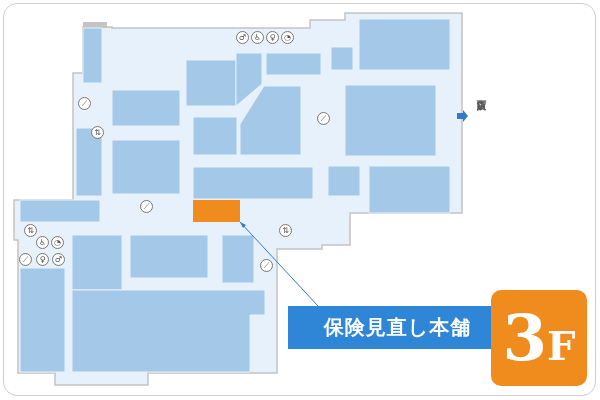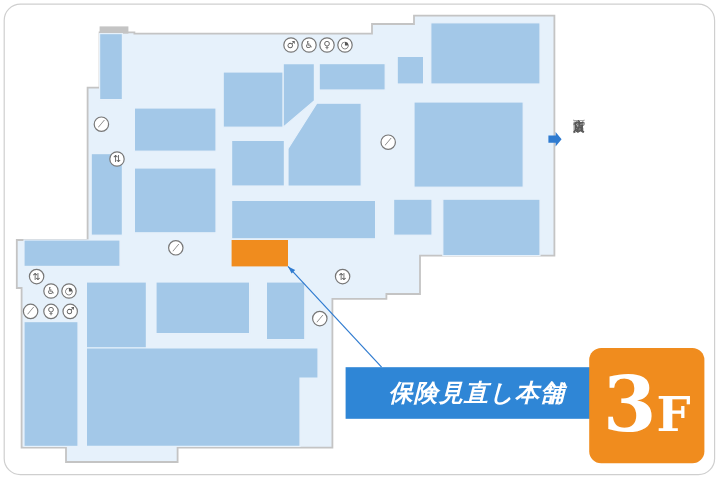--- a/index.html
+++ b/index.html
@@ -1,19 +1,19 @@
 <!DOCTYPE html>
 <html><head>
 <meta charset="utf-8">
 <style>
   html, body { margin:0; padding:0; background:#ffffff; }
   body { width:600px; height:400px; position:relative; overflow:hidden; font-family:"DejaVu Sans", sans-serif; }
   .frame { position:absolute; left:3px; top:3px; width:593px; height:393px; border:1px solid #cfcfcf; border-radius:14px; background:#fff; box-sizing:border-box; }
   svg.map { position:absolute; left:0; top:0; }
-  .callout { position:absolute; left:288px; top:306px; width:219px; height:43px; background:#2f86d6; color:#fff; font-size:20px; font-weight:bold; display:flex; align-items:center; justify-content:center; letter-spacing:1px;font-style:italic; }
+  .callout { position:absolute; left:288px; top:306px; width:219px; height:43px; background:#2f86d6; color:#fff; font-size:20px; font-weight:bold; display:flex; align-items:center; justify-content:center; letter-spacing:1px; }
   .floor { position:absolute; left:491px; top:290px; width:96px; height:96px; background:#f08c1e; border-radius:10px; color:#fff; font-family:"DejaVu Serif", serif; display:flex; align-items:baseline; justify-content:center; padding-top:8px; box-sizing:border-box; }
   .floor .num { font-size:64px; line-height:80px; font-weight:bold; }
   .floor .unit { font-size:40px; font-weight:bold; }
   .dest { position:absolute; left:474px; top:92px; writing-mode:vertical-rl; font-size:10px; color:#555; letter-spacing:0; }
   .icon { position:absolute; width:11px; height:11px; border:1px solid #777; border-radius:50%; background:#fff; font-size:8px; line-height:11px; text-align:center; color:#555; }
 </style>
 </head>
 <body>
 
 <div class="frame"></div>

